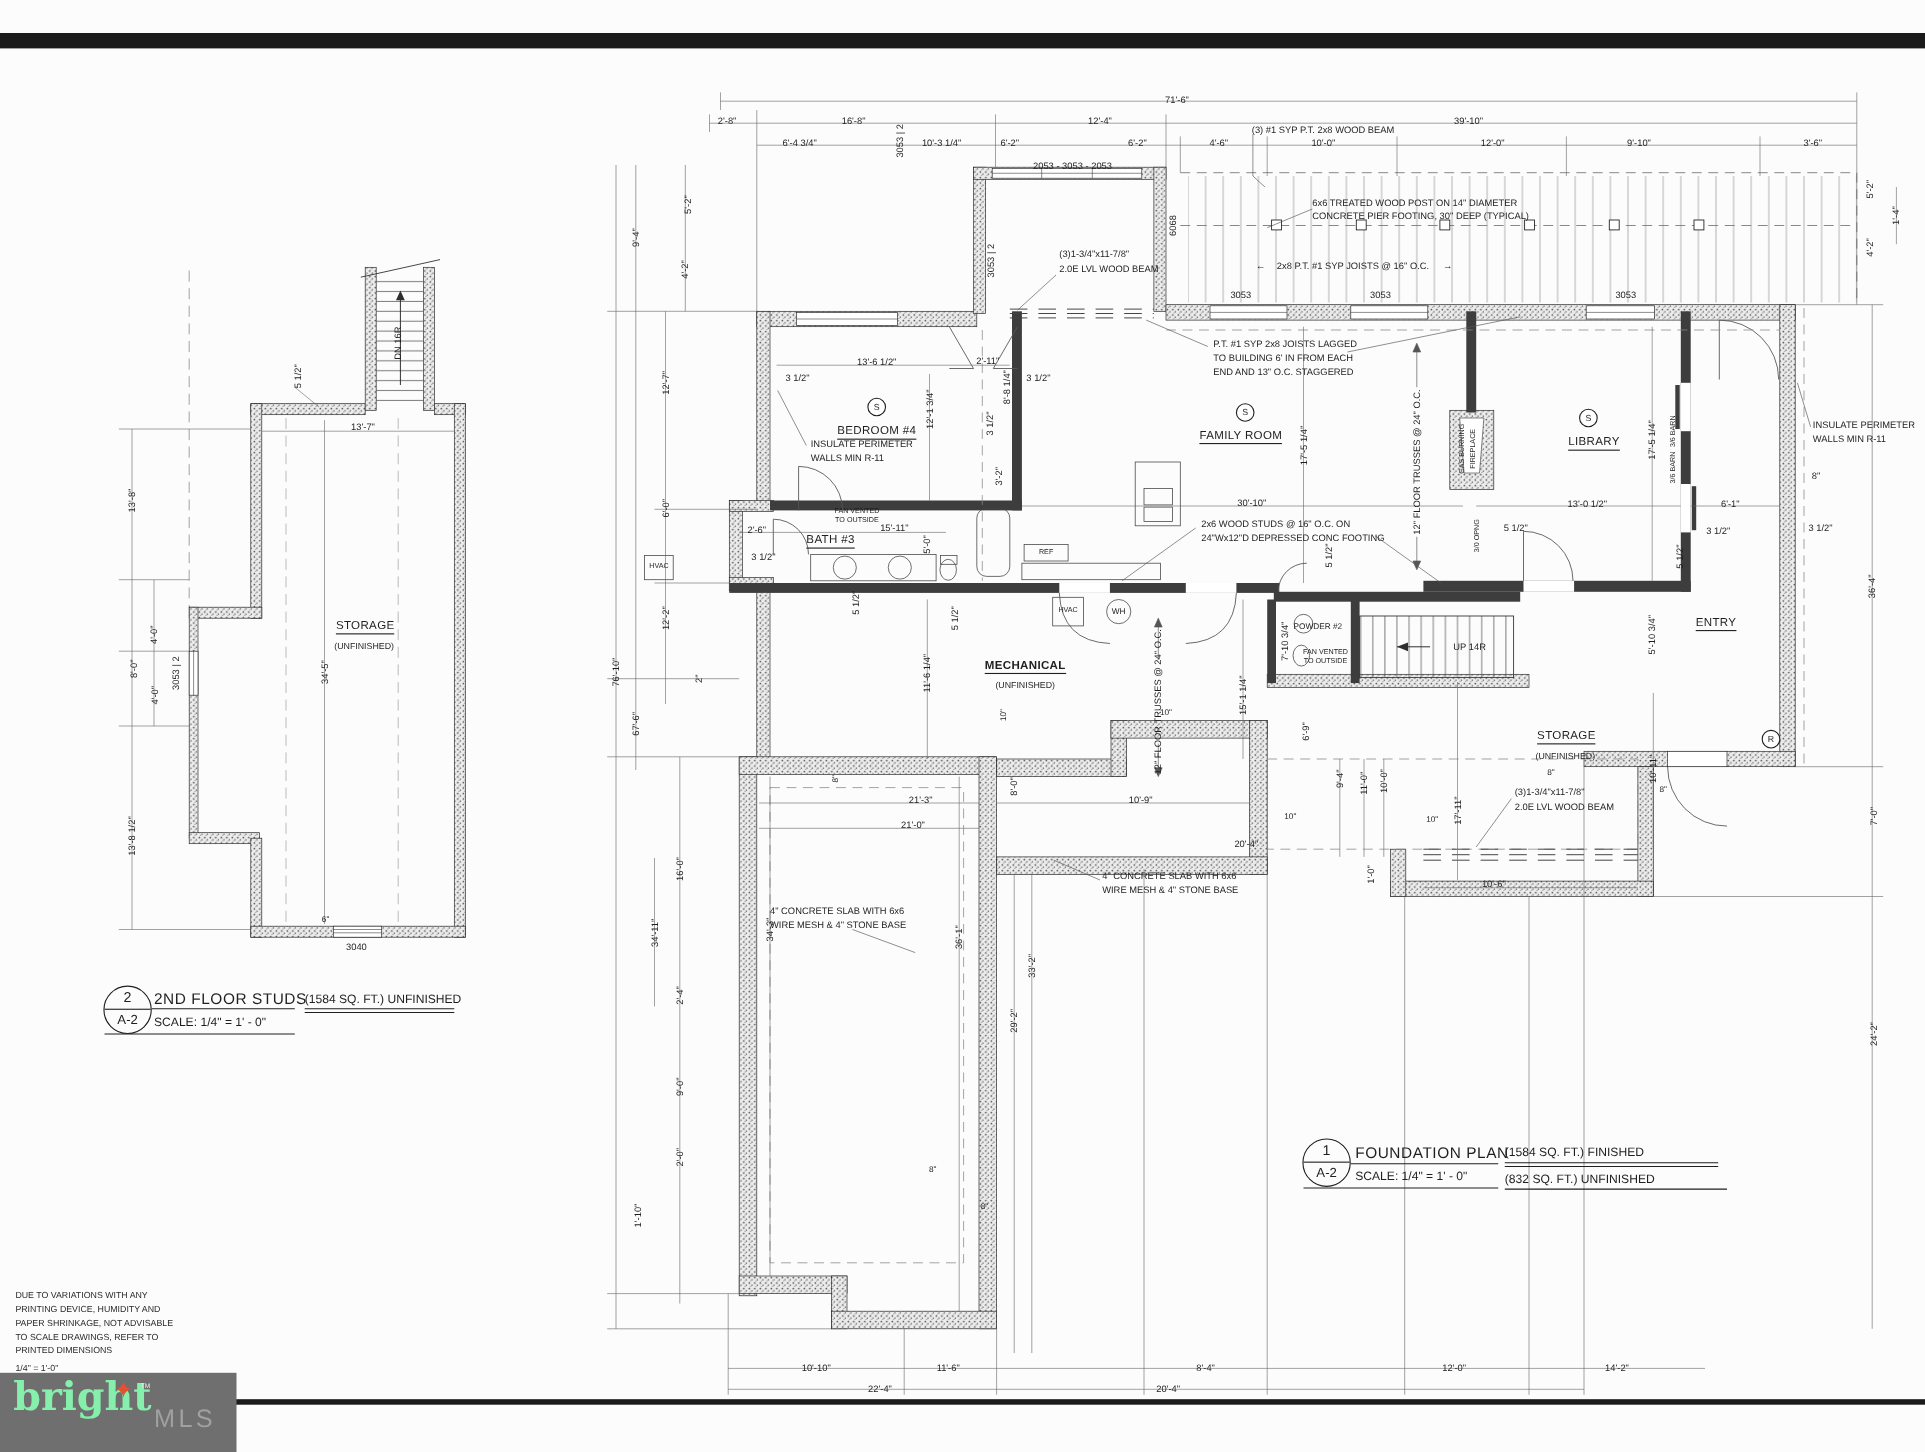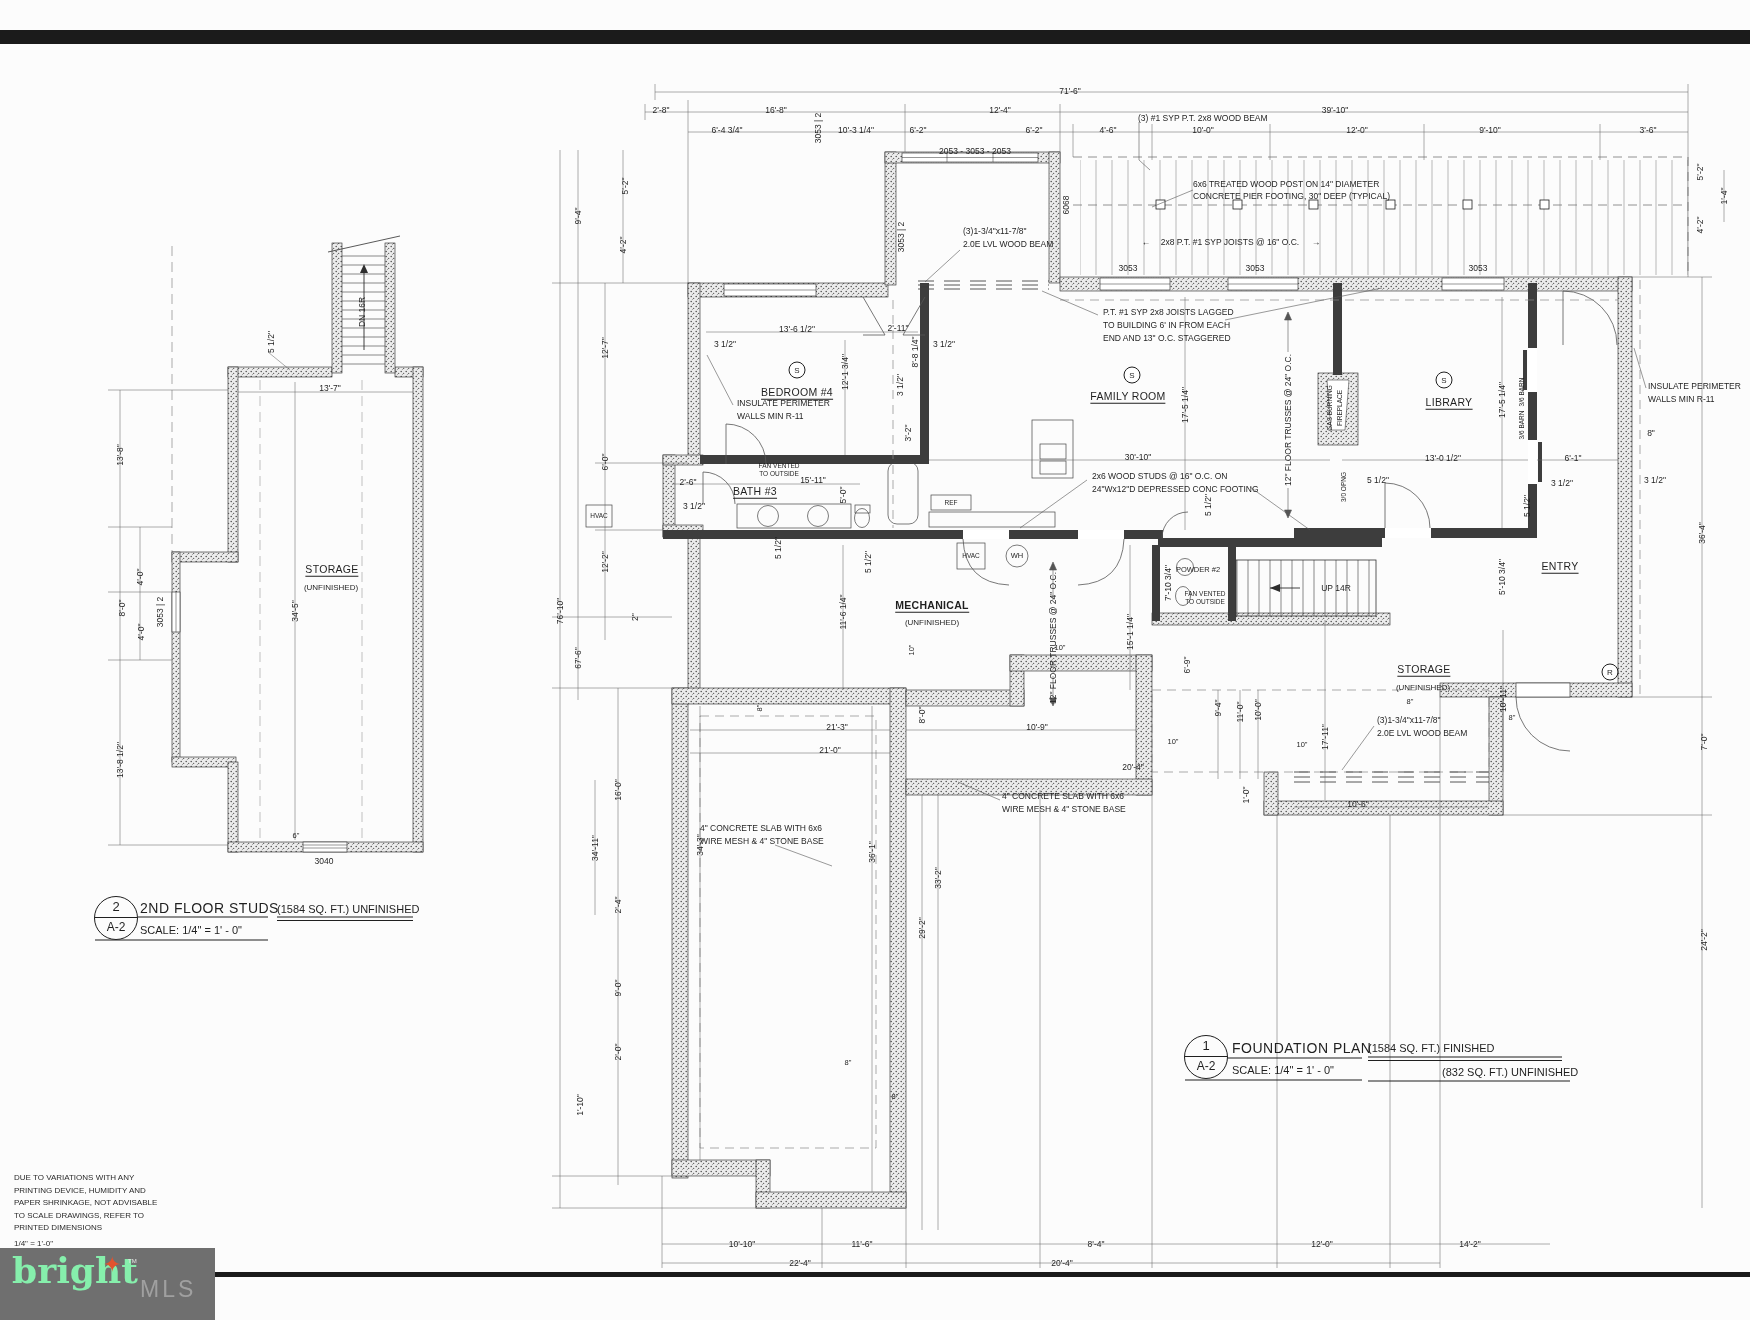--- a/index.html
+++ b/index.html
@@ -447,21 +447,21 @@
   <span class="lb t7" style="left:895px;top:1097px;">8"</span>
   <span class="lb t7" style="left:1410px;top:702px;">8"</span>
 
   <div class="tcirc" style="left:1184px;top:1035px;">
     <span class="a">1</span>
     <span class="b">A-2</span>
   </div>
   <span class="tname" style="left:1232px;top:1041px;">FOUNDATION PLAN</span>
   <span class="tsub" style="left:1232px;top:1065px;">SCALE: 1/4" =  1' -  0"</span>
   <span class="tsub" style="left:1368px;top:1043px;">(1584 SQ. FT.) FINISHED</span>
-  <span class="tsub" style="left:1442px;top:1067px;text-align:center;">(832 SQ. FT.) UNFINISHED</span>
+  <span class="tsub" style="left:1368px;top:1067px;text-align:center;">(832 SQ. FT.) UNFINISHED</span>
 
   <div class="disc">
     <div>DUE TO VARIATIONS WITH ANY</div>
     <div>PRINTING DEVICE, HUMIDITY AND</div>
     <div>PAPER SHRINKAGE, NOT ADVISABLE</div>
     <div>TO SCALE DRAWINGS, REFER TO</div>
     <div>PRINTED DIMENSIONS</div>
   </div>
   <span class="scalenote">1/4" = 1'-0"</span>
 

